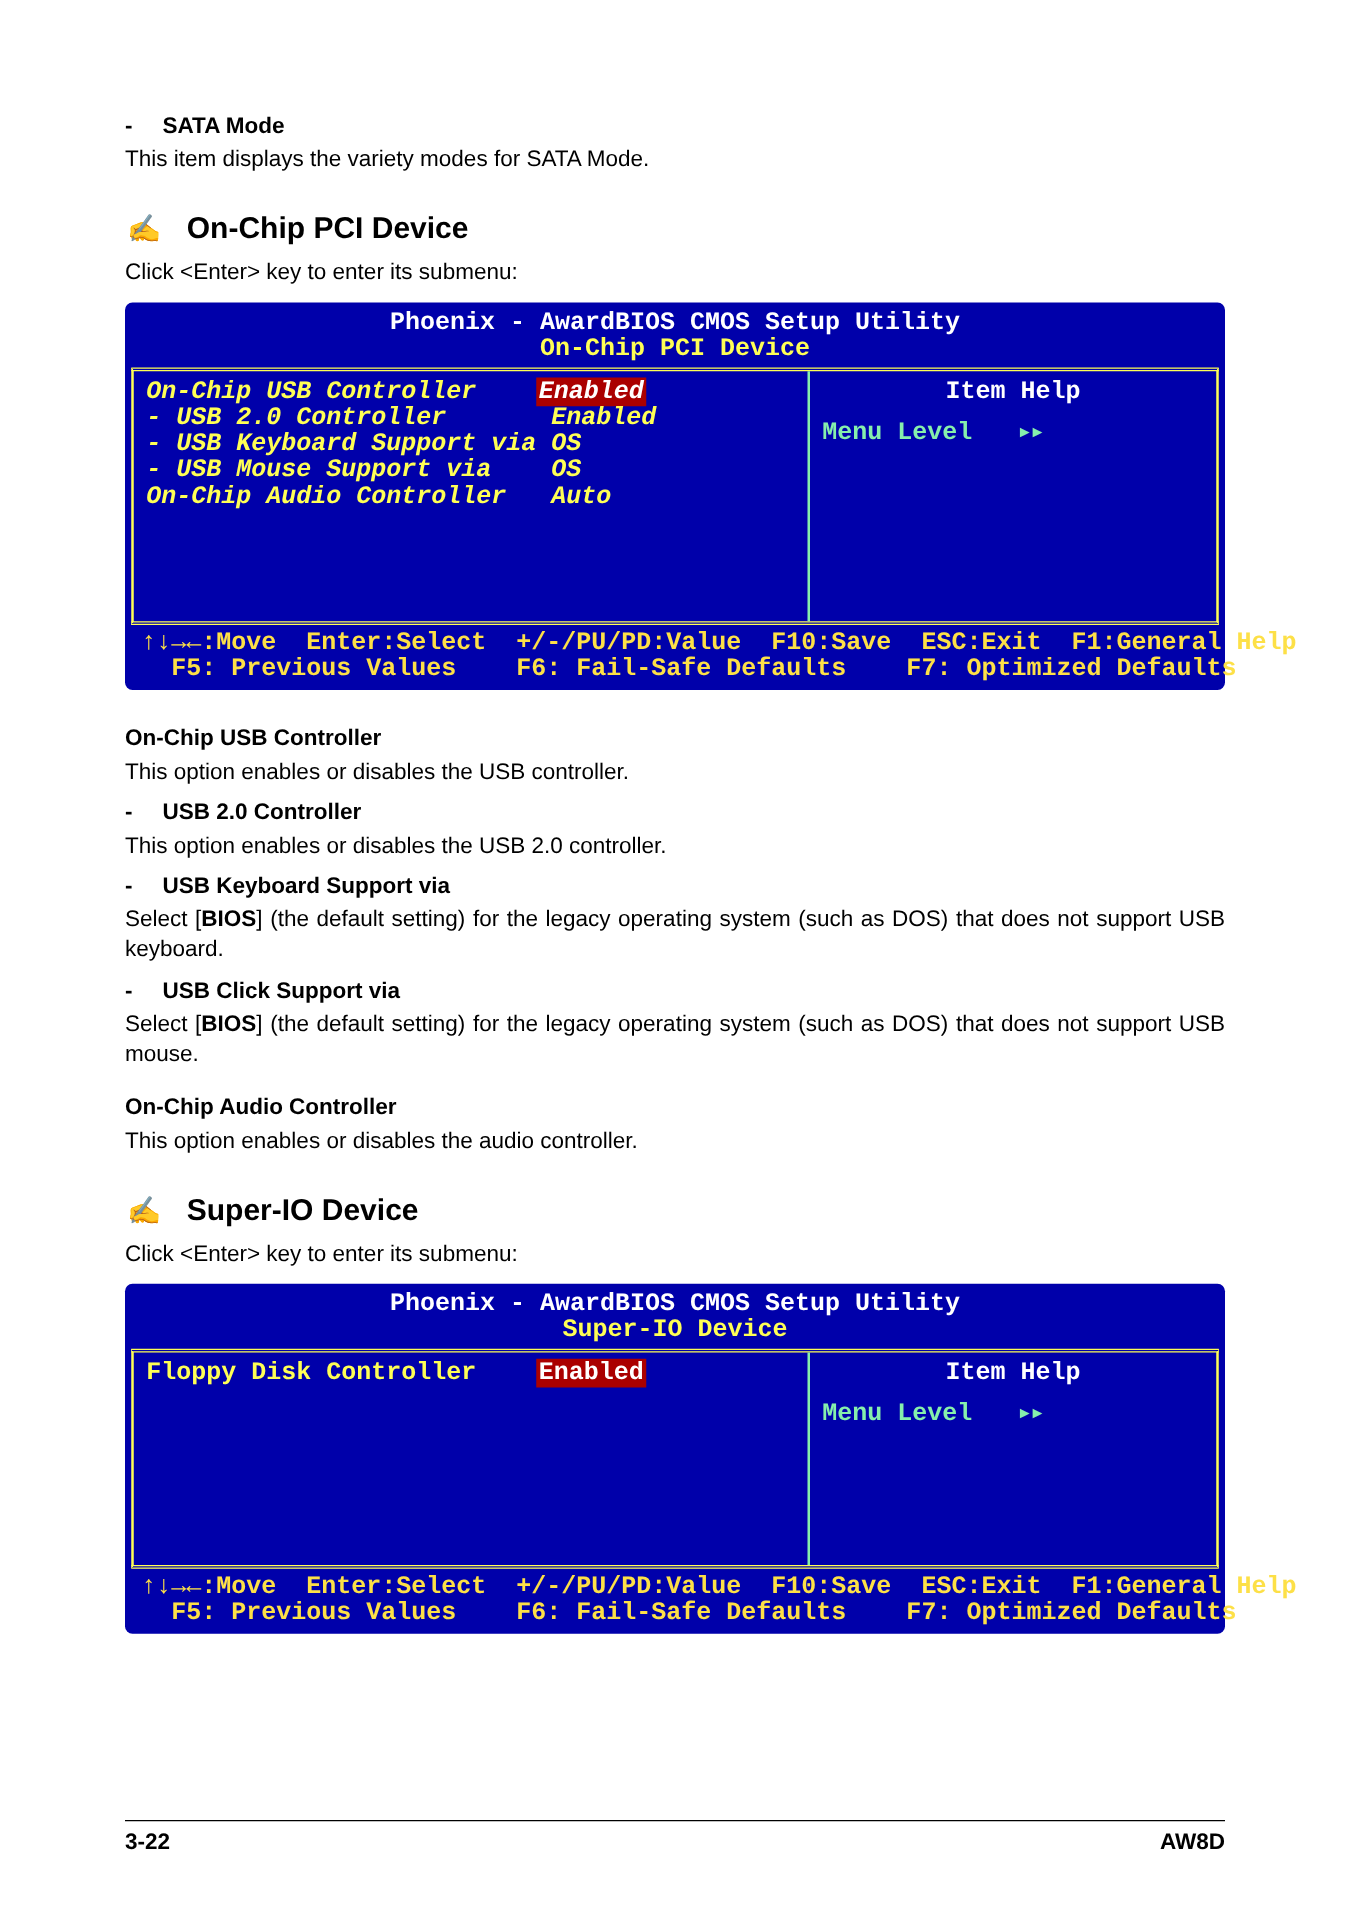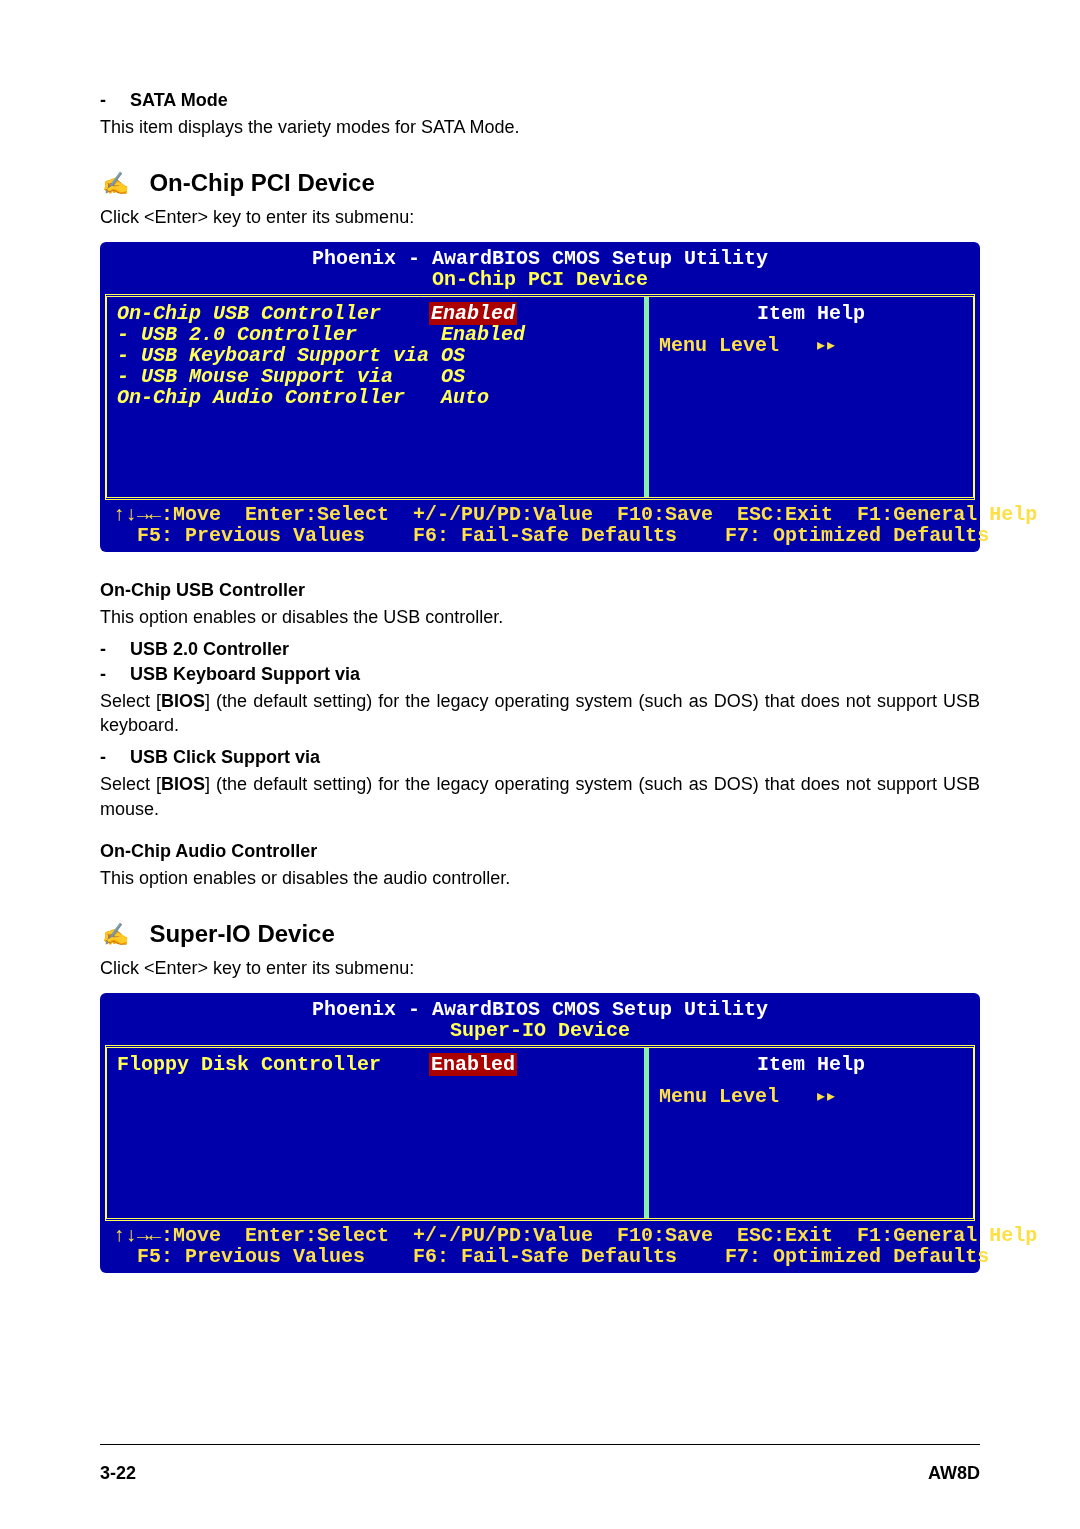--- a/index.html
+++ b/index.html
@@ -72,47 +72,47 @@
     border-right: 2px solid #ffff55;
   }
   .bios-left {
     flex: 1.7;
     padding: 6px 10px;
     color: #ffff55;
     white-space: pre;
   }
   .bios-right {
     flex: 1;
-    border-left: 5px solid #86efac;
+    border-left: 2px solid #86efac;
     padding: 6px 10px;
   }
   .bios-right .ih {
     color: #ffffff;
     text-align: center;
     margin-bottom: 10px;
   }
   .bios-right .ml {
-    color: #fde047;
+    color: #86efac;
   }
   .bios-left .hl { background: #aa0000; color: #ffffff; padding: 0 2px; }
   .bios-footer {
     color: #fde047;
     white-space: pre;
     padding: 4px 8px 2px 8px;
     text-align: center;
   }
   .bios-pci .bios-left { min-height: 200px; font-style: italic; }
   .bios-sio .bios-left { min-height: 170px; }
   .page-footer {
     position: absolute;
     left: 100px;
     right: 100px;
     bottom: 45px;
     border-top: 1px solid #000;
-    padding-top: 18px;
+    padding-top: 6px;
     display: flex;
     justify-content: space-between;
     font-weight: bold;
     font-size: 18px;
   }
   .arrow-tr { font-family: monospace; letter-spacing: -2px; }
   .bold { font-weight: bold; }
 </style>
 </head>
 <body>
@@ -147,20 +147,21 @@
     <div class="bios-footer"><span>↑↓→←:Move  Enter:Select  +/-/PU/PD:Value  F10:Save  ESC:Exit  F1:General Help</span>
 <span>  F5: Previous Values    F6: Fail-Safe Defaults    F7: Optimized Defaults  </span></div>
   </div>
 
   <div class="subhead">On-Chip USB Controller</div>
   <div class="desc desc-tight">This option enables or disables the USB controller.</div>
 
   <div class="bullet-item">
     <span class="dash">-</span><span>USB 2.0 Controller</span>
   </div>
+  <div class="desc desc-tight">This option enables or disables the USB 2.0 controller.</div>
 
   <div class="bullet-item">
     <span class="dash">-</span><span>USB Keyboard Support via</span>
   </div>
   <div class="desc desc-tight"><span>Select [</span><span class="bold">BIOS</span><span>] (the default setting) for the legacy operating system (such as DOS) that does not support USB keyboard.</span></div>
 
   <div class="bullet-item">
     <span class="dash">-</span><span>USB Click Support via</span>
   </div>
   <div class="desc"><span>Select [</span><span class="bold">BIOS</span><span>] (the default setting) for the legacy operating system (such as DOS) that does not support USB mouse.</span></div>

